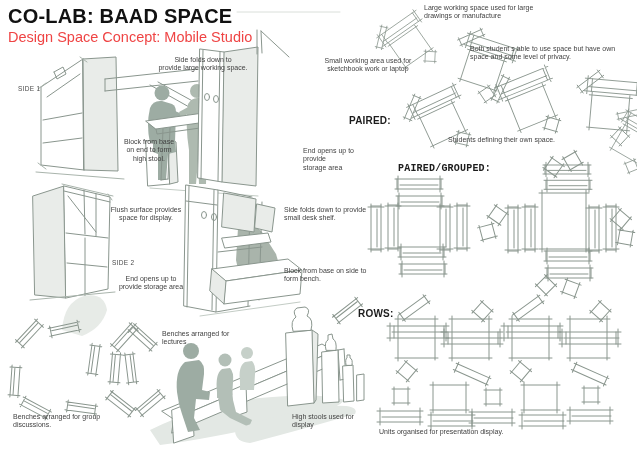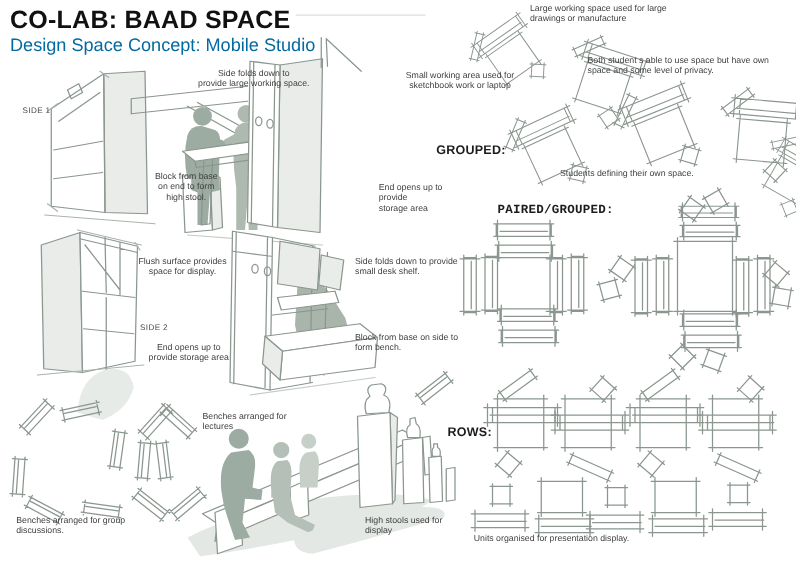--- a/index.html
+++ b/index.html
@@ -7,21 +7,21 @@
     position:relative;width:637px;height:450px;background:#ffffff;
     font-family:"Liberation Sans","DejaVu Sans",sans-serif;overflow:hidden;
   }
   .sketch-layer{position:absolute;left:0;top:0;width:637px;height:450px;}
   .txt{position:absolute;color:#3f3f3f;font-size:7px;line-height:1.18;white-space:pre-line;}
   .txt.c{text-align:center;}
   .txt.nowrap{white-space:nowrap;}
   .side-tag{position:absolute;color:#4a4a4a;font-size:6.5px;letter-spacing:.3px;white-space:nowrap;}
   .section-label{position:absolute;color:#1c1c1c;font-size:10px;font-weight:600;letter-spacing:.2px;white-space:nowrap;}
   .title{position:absolute;left:8px;top:5px;color:#111;font-size:20px;font-weight:700;letter-spacing:.2px;white-space:nowrap;}
-  .subtitle{position:absolute;left:8px;top:29px;color:#0369a1;font-size:14.5px;font-weight:400;white-space:nowrap;}
+  .subtitle{position:absolute;left:8px;top:29px;color:#ef4444;font-size:14.5px;font-weight:400;white-space:nowrap;}
 </style>
 </head>
 <body>
 
 <div class="board">
 
   <svg class="sketch-layer" viewBox="0 0 637 450" fill="none" stroke="#8a968e" stroke-width="1" stroke-linecap="round" stroke-linejoin="round">
     <defs>
       <path id="bench28" d="M-2 0H30M28 -2V10M30 8H-2M0 10V-2M1 3H27"></path>
       <path id="stool13" d="M-2 0H15M13 -2V15M15 13H-2M0 15V-2"></path>
@@ -262,17 +262,17 @@
 display</div>
   <div class="txt" style="left:424px;top:4px;width:120px;">Large working space used for large
 drawings or manufacture</div>
   <div class="txt c" style="left:324px;top:57px;width:88px;">Small working area used for
 sketchbook work or laptop</div>
   <div class="txt" style="left:470px;top:45px;width:165px;">Both student s able to use space but have own
 space and some level of privacy.</div>
   <div class="txt nowrap" style="left:448px;top:136px;">Students defining their own space.</div>
   <div class="txt nowrap" style="left:379px;top:428px;">Units organised for presentation display.</div>
 
-  <div class="section-label" style="left:349px;top:115px;">GROUPED:</div>
+  <div class="section-label" style="left:349px;top:115px;">PAIRED:</div>
   <div class="section-label" style="left:398px;top:163px;font-family:Liberation Mono, monospace;">PAIRED/GROUPED:</div>
-  <div class="section-label" style="left:358px;top:341px;">ROWS:</div>
+  <div class="section-label" style="left:358px;top:308px;">ROWS:</div>
 
 </div>
 
 </body></html>

